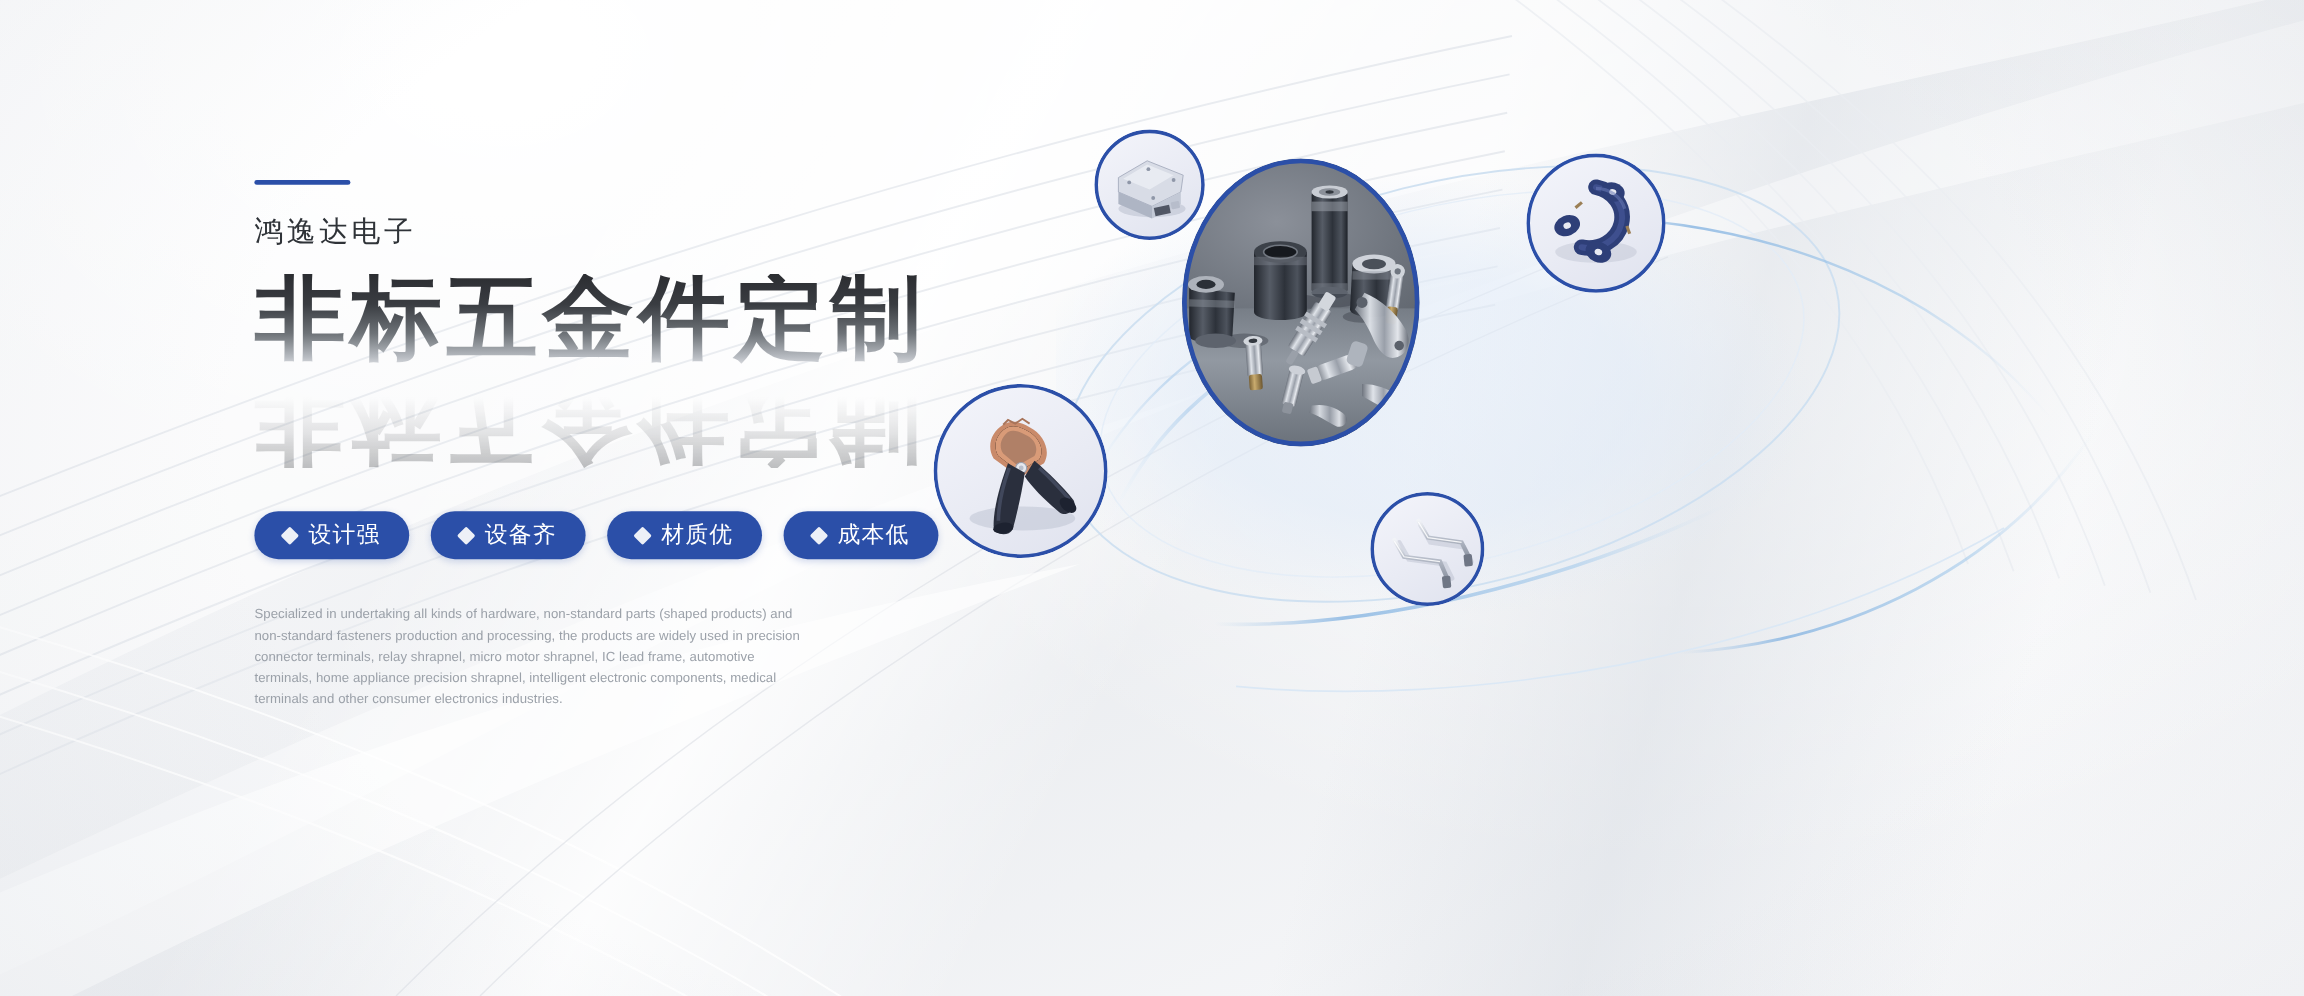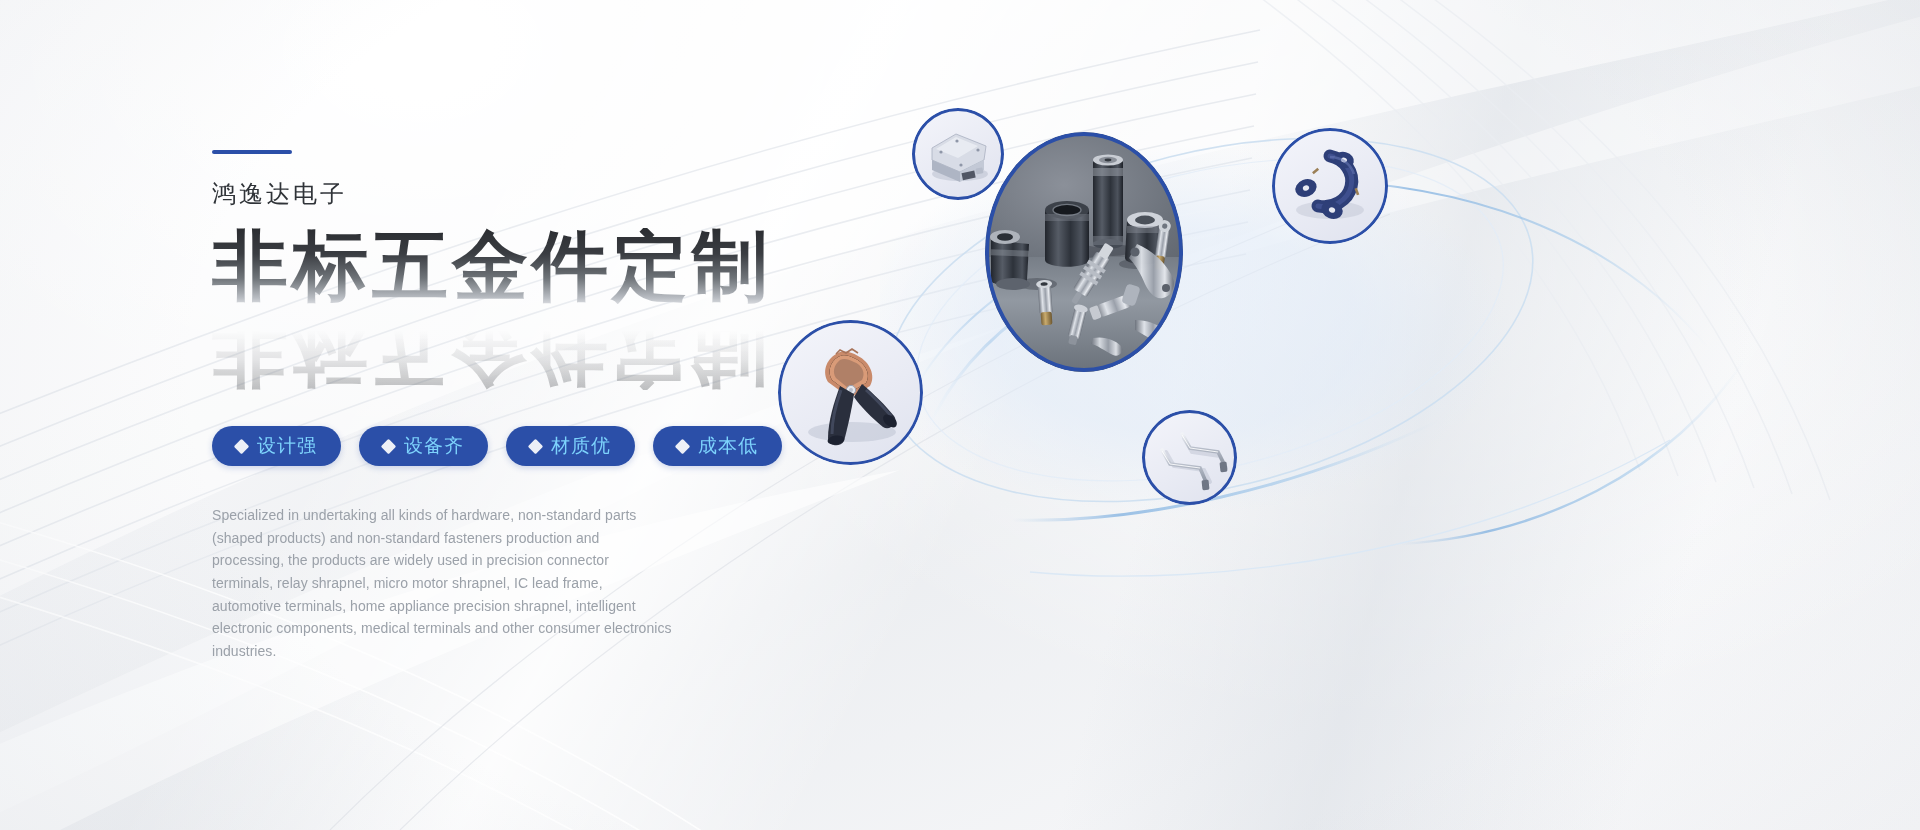--- a/index.html
+++ b/index.html
@@ -62,34 +62,34 @@
     background:linear-gradient(0deg, rgba(40,43,47,0) 22%, rgba(60,63,68,.13) 62%, rgba(45,48,52,.30) 100%);
     -webkit-background-clip:text; background-clip:text;
     -webkit-text-fill-color:transparent; color:transparent;
     display:inline-block; white-space:nowrap;
     pointer-events:none;
   }
 
   .tags { margin-top:78px; display:flex; gap:18px; }
   .tag {
     height:40px; padding:0 24px; border-radius:20px;
-    background:#2b4fa8; color:#7dd3fc;
+    background:#2b4fa8; color:#ffffff;
     display:flex; align-items:center; gap:10px;
     font-size:19px; letter-spacing:1px; white-space:nowrap;
     box-shadow:0 2px 6px rgba(43,79,168,.22);
     cursor:pointer;
   }
   .tag .dia {
     width:11px; height:11px; background:#edf0f7;
     transform:rotate(45deg); border-radius:1.5px; flex:none;
   }
 
   .blurb {
     margin-top:38px; width:460px;
-    font-size:14px; line-height:1.62; color:#9ba1a9;
+    font-size:11px; line-height:1.62; color:#9ba1a9;
     letter-spacing:.05px;
   }
 
   
   .showcase { position:absolute; left:880px; top:120px; width:960px; height:480px; }
   .showcase svg { position:absolute; inset:0; width:100%; height:100%; }
 
   .bubble { position:absolute; border-radius:50%; overflow:hidden; }
   .bubble .ring {
     position:absolute; inset:0; border-radius:50%;

